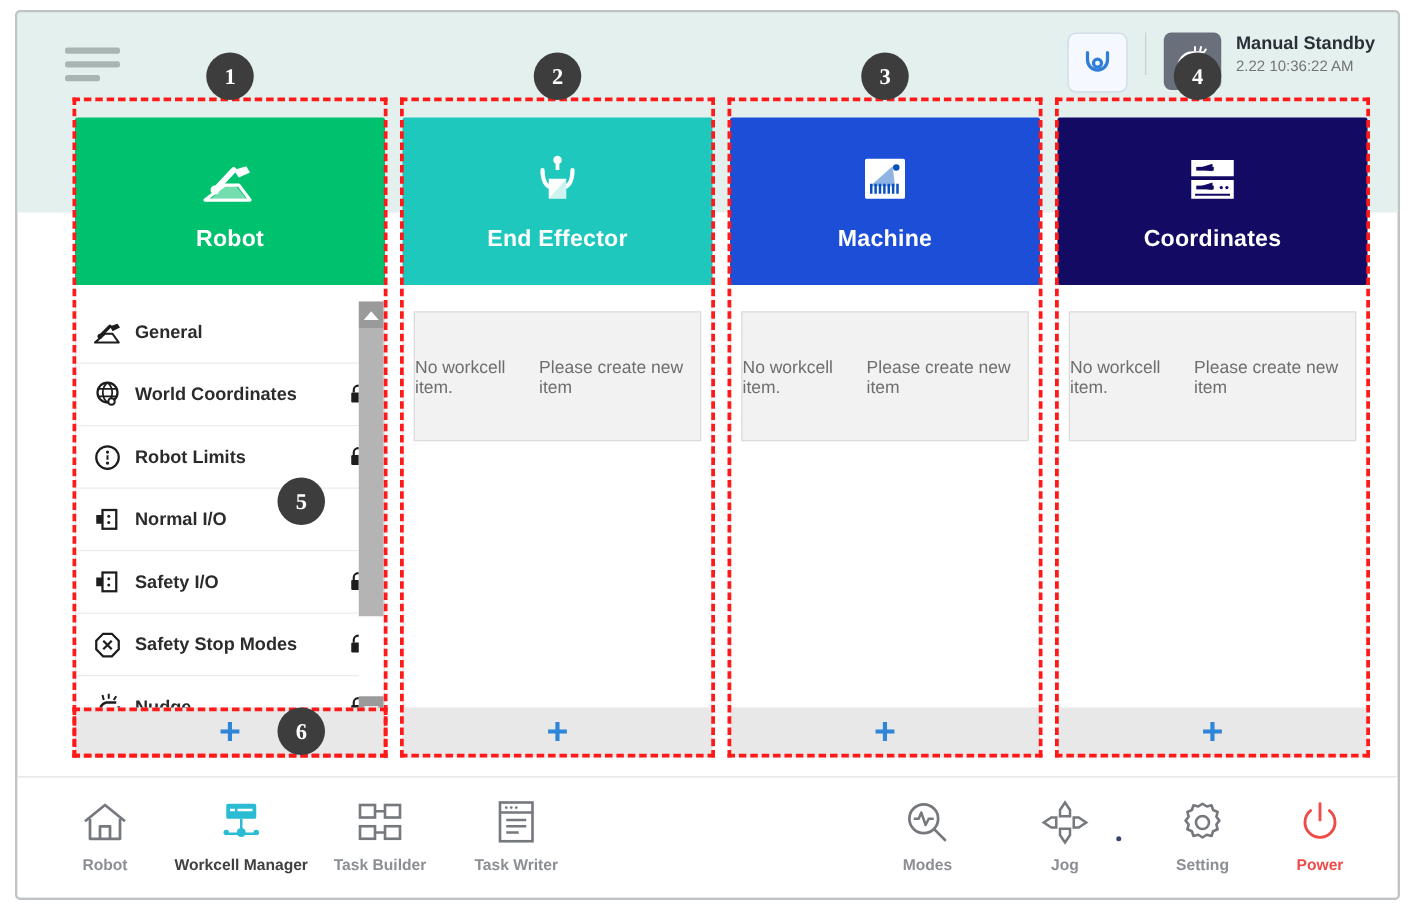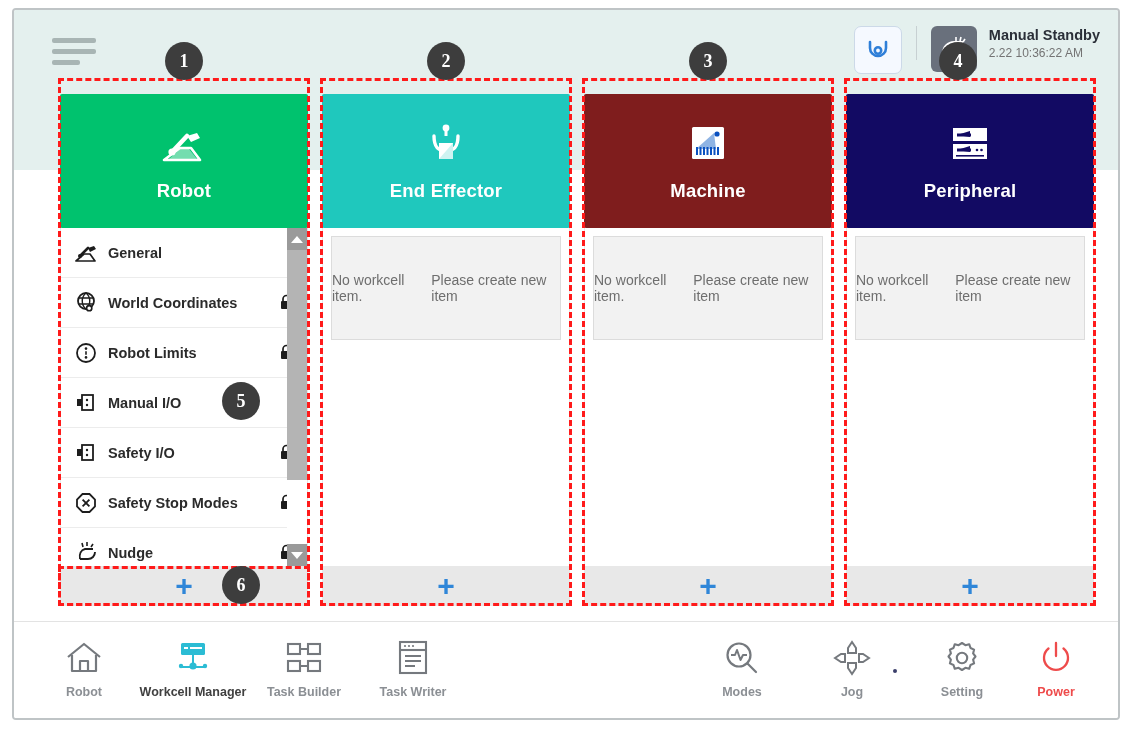--- a/index.html
+++ b/index.html
@@ -31,21 +31,21 @@
   
   .columns{position:absolute;left:0;top:0;width:1104px;height:612px;}
   .col{position:absolute;top:84px;width:248px;height:512px;}
   .col.c1{left:46px;} .col.c2{left:308px;} .col.c3{left:570px;} .col.c4{left:832px;}
 
   .col-head{height:134px;border-radius:2px;display:flex;flex-direction:column;align-items:center;
             justify-content:flex-start;padding-top:22px;box-sizing:border-box;cursor:pointer;}
   .col-head .ico{height:56px;display:flex;align-items:center;justify-content:center;}
   .col-head .ttl{color:#fff;font-size:18.5px;font-weight:bold;margin-top:8px;letter-spacing:.2px;}
 
-  .col-body{position:absolute;left:0;top:134px;width:248px;height:338px;background:#fff;
+  .col-body{position:absolute;left:0;top:147px;width:248px;height:338px;background:#fff;
             border-left:1px solid #e7e7e7;border-right:1px solid #e7e7e7;box-sizing:border-box;overflow:hidden;}
   .col-foot{position:absolute;left:0;top:472px;width:248px;height:40px;background:#e8e8e8;
             display:flex;align-items:center;justify-content:center;cursor:pointer;}
   .plus{font-size:30px;line-height:26px;color:#2f86d8;font-weight:bold;}
 
   .empty-box{margin:8px;height:104px;background:#f2f2f2;border:1px solid #dcdcdc;box-sizing:border-box;
              display:flex;align-items:center;justify-content:center;gap:5px;}
   .empty-box span{font-size:14px;color:#6e6e6e;}
 
   
@@ -185,21 +185,21 @@
 
           <div class="litem">
             <span class="li-ico">
               <svg width="24" height="23" viewBox="0 0 24 23">
                 <rect x="8" y="4" width="11" height="15" fill="none" stroke="#1d1d1d" stroke-width="1.8"></rect>
                 <circle cx="13" cy="9" r="1.2" fill="#1d1d1d"></circle>
                 <circle cx="13" cy="14" r="1.2" fill="#1d1d1d"></circle>
                 <path d="M8 8 H3 V15 H8" fill="#1d1d1d"></path>
               </svg>
             </span>
-            <span class="li-lbl">Manual I/O</span>
+            <span class="li-lbl">Normal I/O</span>
           </div>
 
           <div class="litem">
             <span class="li-ico">
               <svg width="24" height="23" viewBox="0 0 24 23">
                 <rect x="8" y="4" width="11" height="15" fill="none" stroke="#1d1d1d" stroke-width="1.8"></rect>
                 <circle cx="13" cy="9" r="1.2" fill="#1d1d1d"></circle>
                 <circle cx="13" cy="14" r="1.2" fill="#1d1d1d"></circle>
                 <path d="M8 8 H3 V15 H8" fill="#1d1d1d"></path>
               </svg>
@@ -281,21 +281,21 @@
           <span>No workcell item.</span>
           <span>Please create new item</span>
         </div>
       </div>
       <div class="col-foot">
         <span class="plus">+</span>
       </div>
     </div>
 
     <div class="col c3">
-      <div class="col-head" style="background:#7f1d1d">
+      <div class="col-head" style="background:#1d4ed8">
         <div class="ico">
           <svg width="44" height="42" viewBox="0 0 44 42">
             <rect x="6" y="4" width="32" height="32" rx="1.5" fill="#fff"></rect>
             <path d="M10 26 L28 10 L30 26 Z" fill="#8fb4e4"></path>
             <circle cx="31" cy="11" r="2.6" fill="#0a51c0"></circle>
             <g fill="#0a51c0">
               <rect x="10" y="24" width="2" height="8"></rect>
                   <rect x="13.5" y="24" width="2" height="8"></rect>
               <rect x="17" y="24" width="2" height="8"></rect>
                   <rect x="20.5" y="24" width="2" height="8"></rect>
@@ -326,21 +326,21 @@
             <rect x="7" y="20" width="34" height="15" fill="#fff"></rect>
             <path d="M11 11 L24 7 L24 13 Z" fill="#120a63"></path>
             <rect x="11" y="9.5" width="14" height="3" fill="#120a63"></rect>
             <path d="M11 26 L24 22 L24 28 Z" fill="#120a63"></path>
             <rect x="11" y="24.5" width="14" height="3" fill="#120a63"></rect>
             <circle cx="31" cy="26" r="1.3" fill="#120a63"></circle>
             <circle cx="35.5" cy="26" r="1.3" fill="#120a63"></circle>
             <rect x="10" y="31" width="28" height="1.6" fill="#120a63"></rect>
           </svg>
         </div>
-        <div class="ttl">Peripheral</div>
+        <div class="ttl">Coordinates</div>
       </div>
       <div class="col-body">
         <div class="empty-box">
           <span>No workcell item.</span>
           <span>Please create new item</span>
         </div>
       </div>
       <div class="col-foot">
         <span class="plus">+</span>
       </div>

